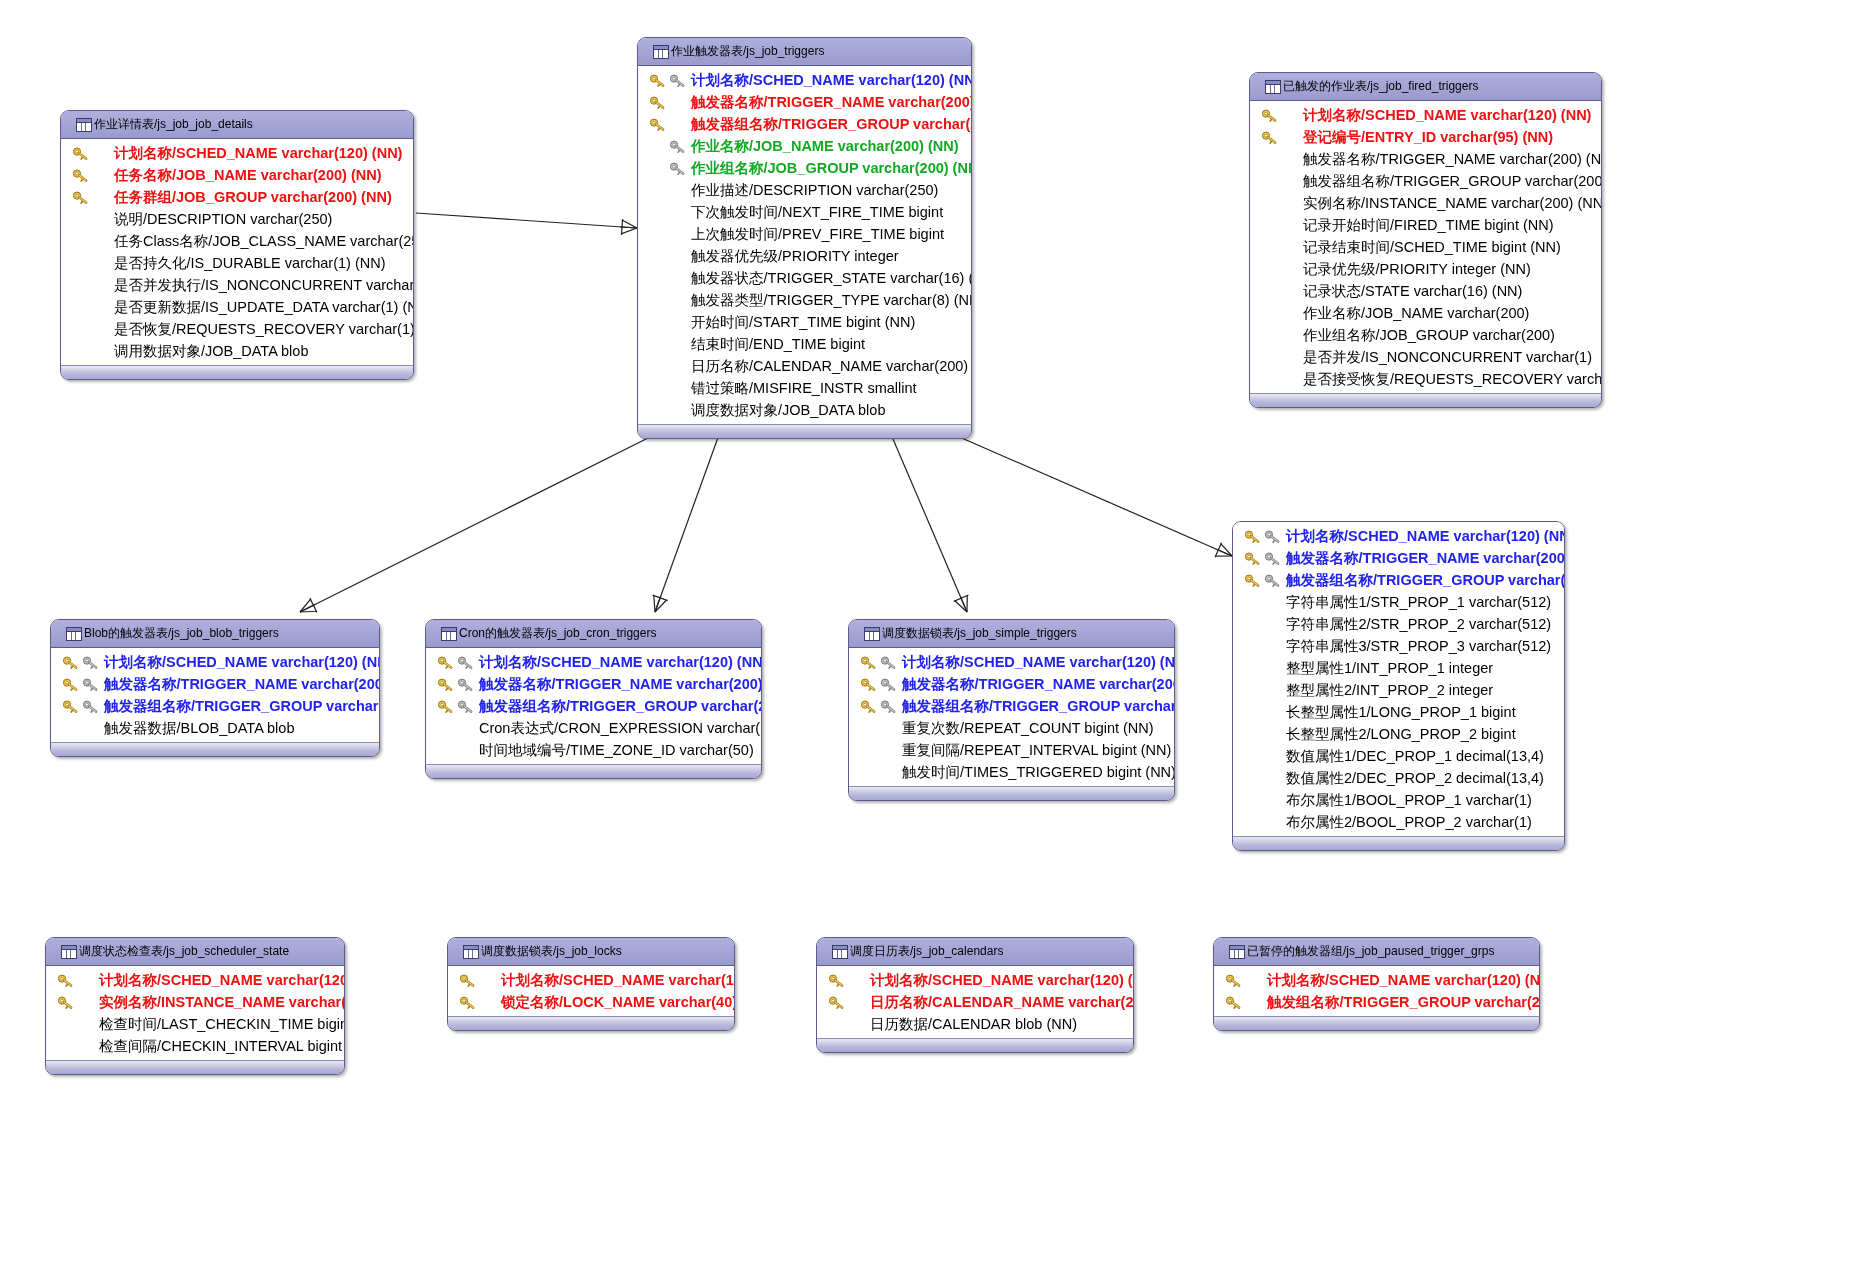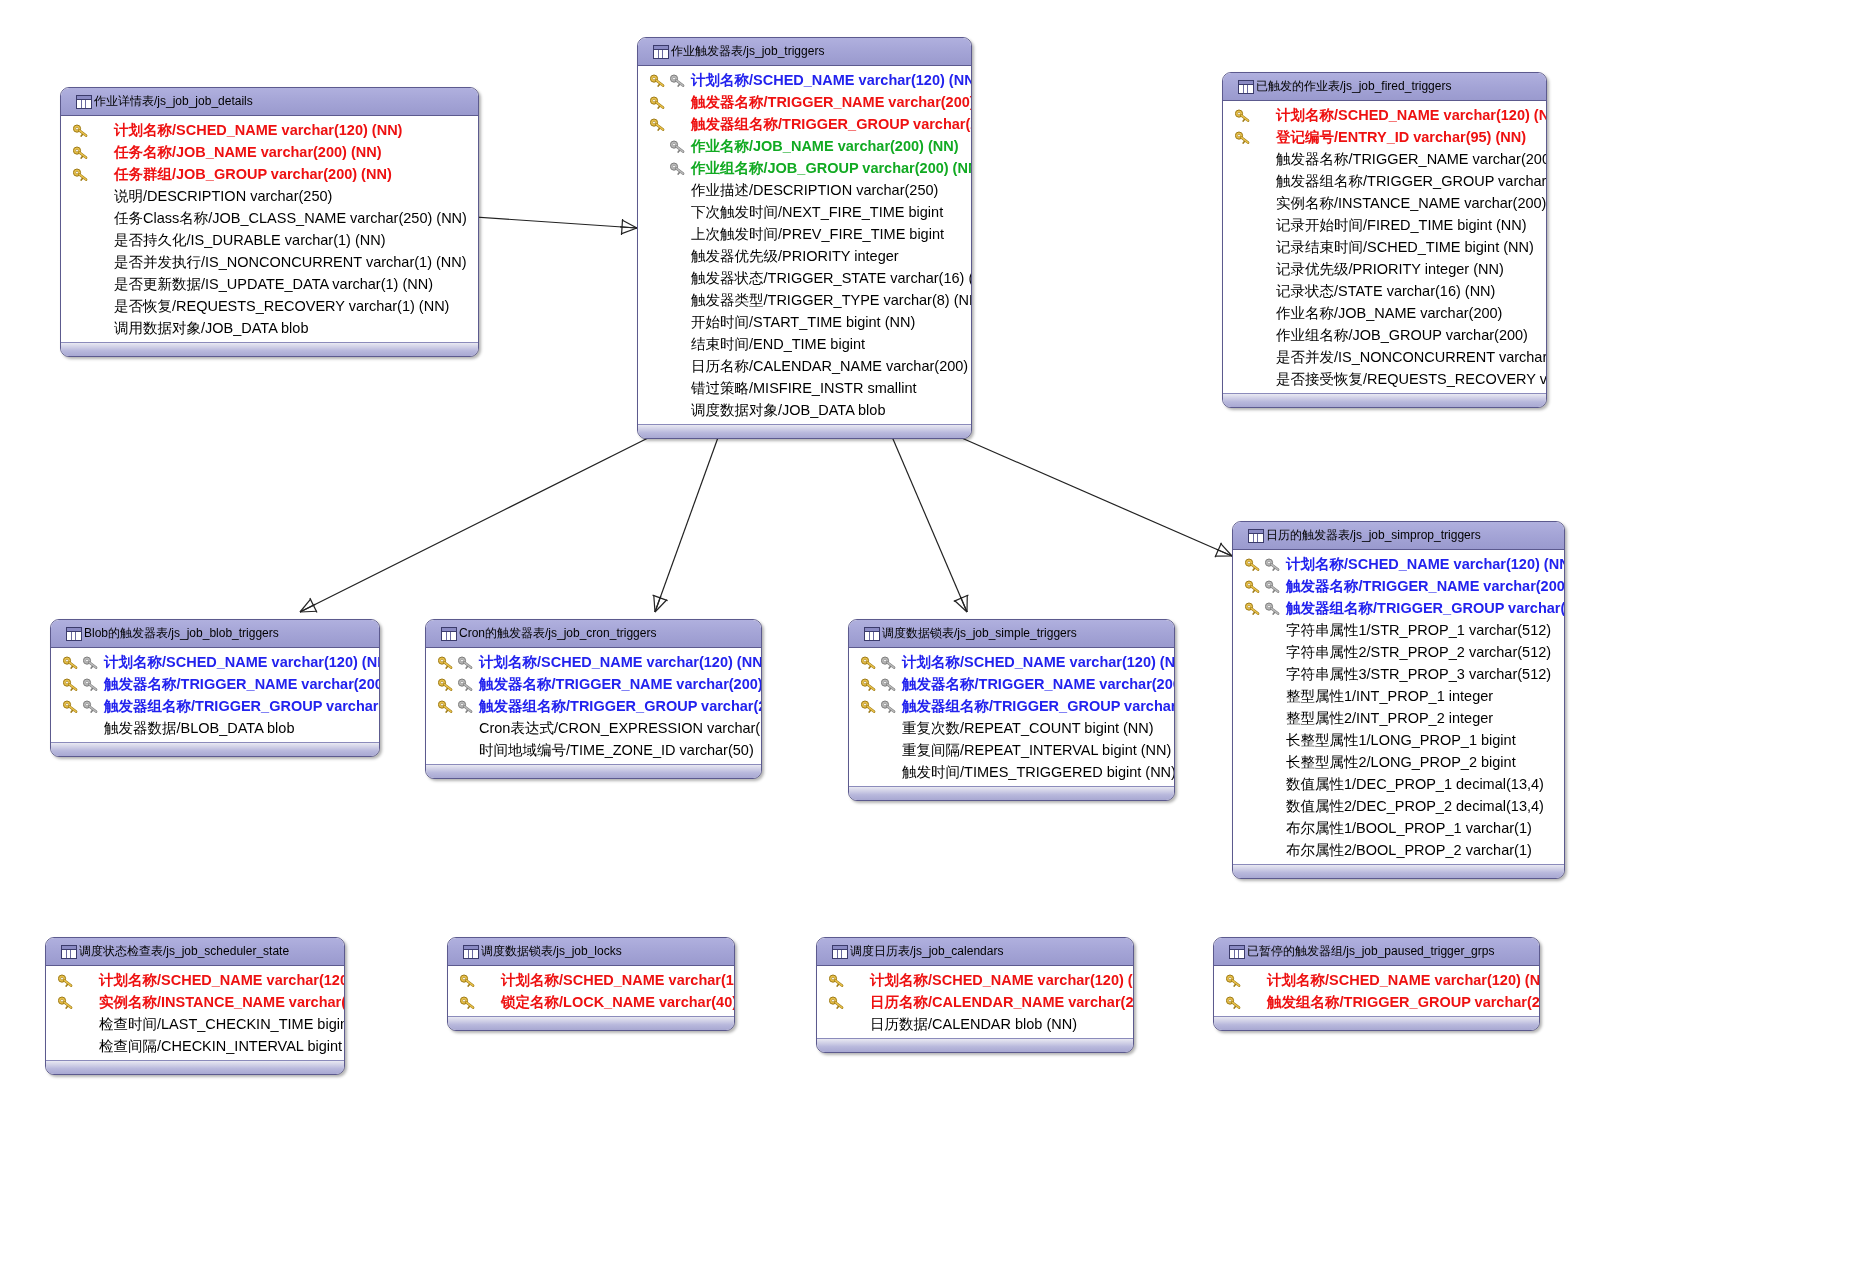--- a/index.html
+++ b/index.html
@@ -131,21 +131,21 @@
       <g>
         <line x1="948" y1="432" x2="1232" y2="556" stroke="#222222" stroke-width="1.2"></line>
         <line x1="1232" y1="556" x2="1215.0005896120138" y2="556.141585524762" stroke="#222222" stroke-width="1.2"></line>
         <line x1="1232" y1="556" x2="1216.420293405176" y2="549.1975928952177" stroke="#222222" stroke-width="1.2"></line>
         <line x1="1232" y1="556" x2="1220.548094817897" y2="543.4360090854807" stroke="#222222" stroke-width="1.2"></line>
         <line x1="1221.4543328185823" y1="542.6662494511572" x2="1215.0520673081987" y2="557.329502716874" stroke="#222222" stroke-width="1.2"></line>
       </g>
     </svg>
 
   <div id="entities">
-      <div class="entity" style="left: 60px; top: 87px; width: 419px;">
+      <div class="entity" style="left: 60px; top: 110px; width: 354px;">
         <div class="entity-header">
           <span class="tbl-icon"></span>
           <span>作业详情表/js_job_job_details</span>
         </div>
         <div class="entity-body">
           <div class="attr">
             <span class="keyslot">
               <svg width="15" height="13" viewBox="0 0 15 13">
                 <circle cx="4" cy="4.6" r="3.6" fill="#e8c04a" stroke="#9d7a16" stroke-width="1"></circle>
                 <circle cx="4" cy="4.6" r="1.3" fill="#ffffff" stroke="#9d7a16" stroke-width="0.6"></circle>
@@ -351,21 +351,21 @@
             <span class="attr-text c-black">错过策略/MISFIRE_INSTR smallint</span>
           </div>
           <div class="attr">
             <span class="keyslot"></span>
             <span class="keyslot"></span>
             <span class="attr-text c-black">调度数据对象/JOB_DATA blob</span>
           </div>
         </div>
         <div class="entity-foot"></div>
       </div>
-      <div class="entity" style="left: 1222px; top: 72px; width: 325px;">
+      <div class="entity" style="left: 1249px; top: 72px; width: 353px;">
         <div class="entity-header">
           <span class="tbl-icon"></span>
           <span>已触发的作业表/js_job_fired_triggers</span>
         </div>
         <div class="entity-body">
           <div class="attr">
             <span class="keyslot">
               <svg width="15" height="13" viewBox="0 0 15 13">
                 <circle cx="4" cy="4.6" r="3.6" fill="#e8c04a" stroke="#9d7a16" stroke-width="1"></circle>
                 <circle cx="4" cy="4.6" r="1.3" fill="#ffffff" stroke="#9d7a16" stroke-width="0.6"></circle>
@@ -442,24 +442,20 @@
           </div>
           <div class="attr">
             <span class="keyslot"></span>
             <span class="keyslot"></span>
             <span class="attr-text c-black">是否接受恢复/REQUESTS_RECOVERY varchar(1)</span>
           </div>
         </div>
         <div class="entity-foot"></div>
       </div>
       <div class="entity" style="left: 1232px; top: 521px; width: 333px;">
-        <div class="entity-header">
-          <span class="tbl-icon"></span>
-          <span>日历的触发器表/js_job_simprop_triggers</span>
-        </div>
         <div class="entity-body">
           <div class="attr">
             <span class="keyslot">
               <svg width="15" height="13" viewBox="0 0 15 13">
                 <circle cx="4" cy="4.6" r="3.6" fill="#e8c04a" stroke="#9d7a16" stroke-width="1"></circle>
                 <circle cx="4" cy="4.6" r="1.3" fill="#ffffff" stroke="#9d7a16" stroke-width="0.6"></circle>
                 <path d="M6.4 6.4 L13 11.6" stroke="#9d7a16" stroke-width="2.6" stroke-linecap="round"></path>
                 <path d="M6.4 6.4 L13 11.6" stroke="#e8c04a" stroke-width="1.5" stroke-linecap="round"></path>
                 <path d="M9.4 10.6 L8.2 12.1" stroke="#9d7a16" stroke-width="1.6" stroke-linecap="round"></path>
               </svg>

